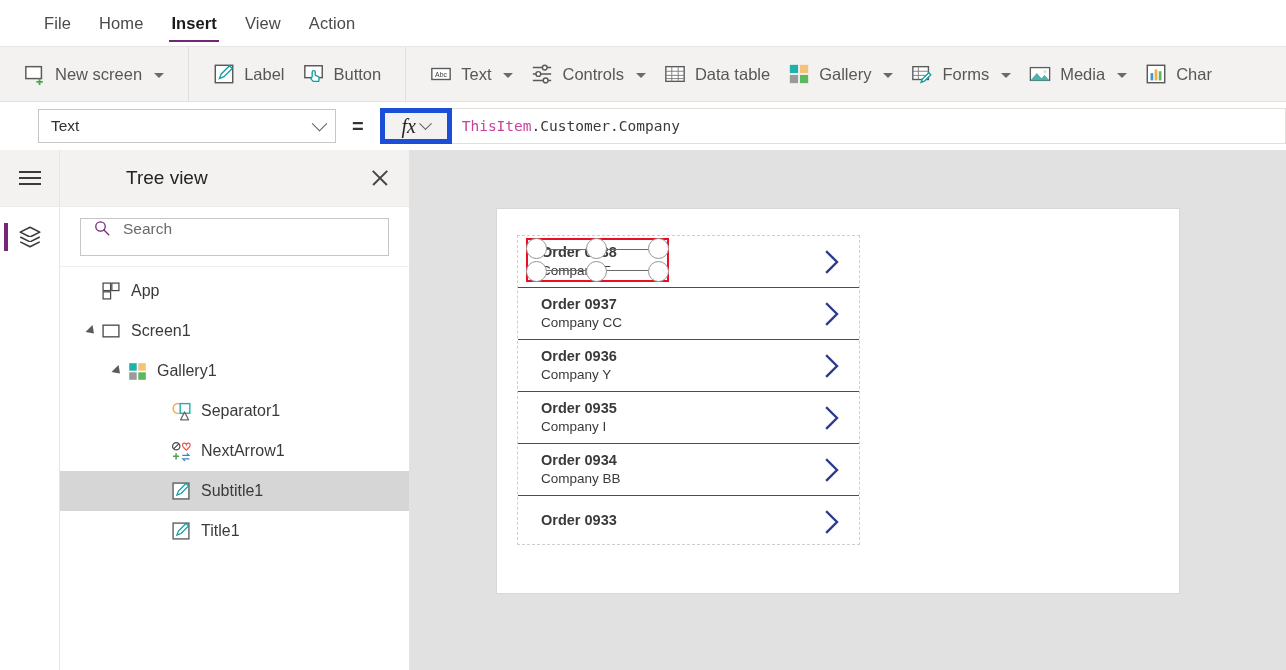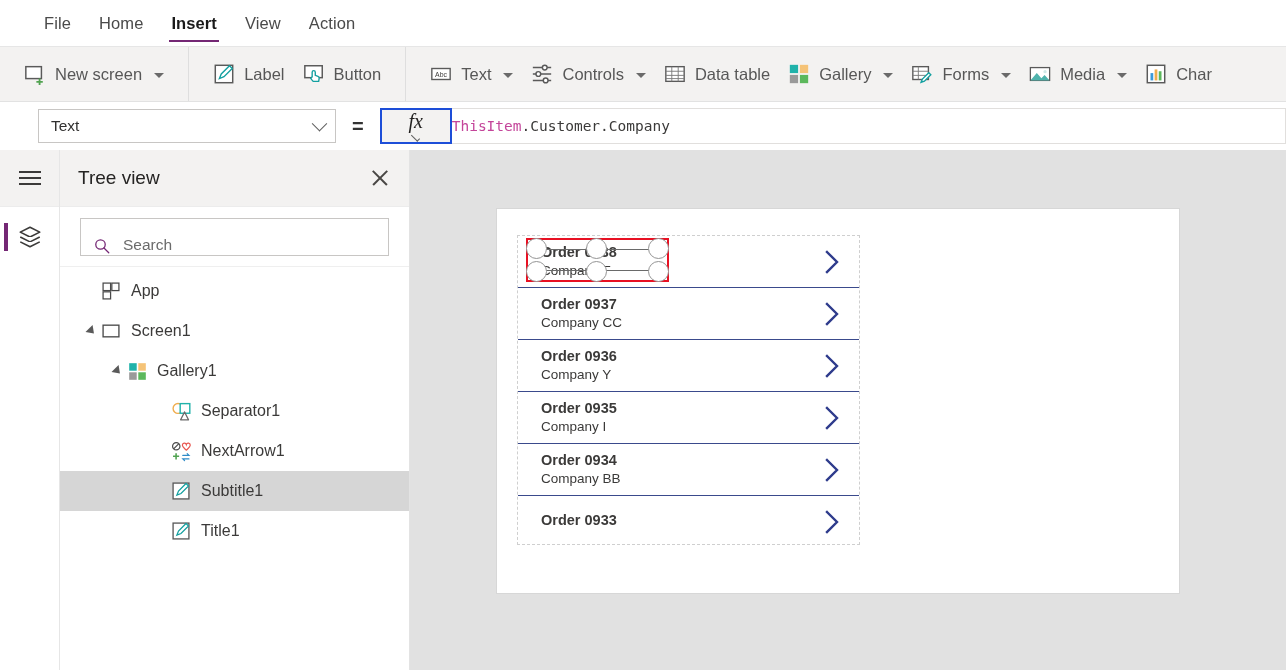--- a/index.html
+++ b/index.html
@@ -70,27 +70,27 @@
     display: flex; align-items: center; justify-content: space-between;
     padding: 0 10px 0 12px; cursor: pointer;
   }
   .prop-select span { font-size: 15.5px; color: #323130; }
   .chev-dn {
     width: 11px; height: 11px; border-right: 1.4px solid #5f5f5f;
     border-bottom: 1.4px solid #5f5f5f; transform: rotate(45deg) translate(-2px,-2px);
   }
   .eq-sign { margin: 0 16px; font-size: 20px; font-weight: bold; color: #333; }
   .fx-box {
-    width: 72px; height: 36px; background: #f3f2f1; border: 2px solid #1d4ed8;
-    display: flex; align-items: center; justify-content: space-between; gap: 5px; cursor: pointer; flex-direction: column;
+    width: 72px; height: 36px; background: #f3f2f1; border: 5px solid #1d4ed8;
+    display: flex; align-items: center; justify-content: center; gap: 5px; cursor: pointer;
   }
   .fx-txt { font-family: "Liberation Serif", serif; font-style: italic; font-size: 20px; color: #201f1e; }
   .formula-input {
     flex: 1; height: 36px; border: 1px solid #e1dfdd; border-left: none;
-    background: #fff; display: flex; align-items: center; 
+    background: #fff; display: flex; align-items: center; padding-left: 10px;
     font-family: "DejaVu Sans Mono", monospace; font-size: 14.5px;
     overflow: hidden; white-space: nowrap;
   }
   .tok-this { color: #c4459a; }
   .tok-rest { color: #3b3a39; }
 
   
   .rail {
     position: absolute; top: 150px; left: 0; width: 60px; height: 520px;
     background: #ffffff; border-right: 1px solid #e6e6e6;
@@ -117,30 +117,30 @@
   
   .tree-panel {
     position: absolute; top: 150px; left: 60px; width: 350px; height: 520px;
     background: #ffffff; border-right: 1px solid #e3e3e3;
   }
   .tree-head {
     height: 57px; background: #f3f2f1;
     display: flex; align-items: center; justify-content: space-between;
     padding: 0 18px 0 18px; border-bottom: 1px solid #ececec;
   }
-  .tree-title { font-size: 19px; color: #252423; }
+  .tree-title { font-size: 19px; color: #252423; margin-left: 48px; }
   .close-x { width: 22px; height: 22px; cursor: pointer; position: relative; }
   .close-x i { position: absolute; left: 1px; top: 10px; width: 20px; height: 1.5px; background: #484644; }
   .close-x i:nth-child(1) { transform: rotate(45deg); }
   .close-x i:nth-child(2) { transform: rotate(-45deg); }
 
   .search-wrap { height: 60px; display: flex; align-items: center; padding: 0 20px; background:#fff; border-bottom:1px solid #efefef;}
   .search-box {
     flex: 1; height: 38px; border: 1px solid #c8c6c4; background: #fff;
-    display: flex; align-items: flex-end; gap: 10px; padding: 0 12px; cursor: text;
+    display: flex; align-items: flex-start; gap: 10px; padding: 0 12px; cursor: text;
   }
   .search-box input {
     border: none; outline: none; flex: 1; font-size: 15.5px; color: #323130;
     font-family: "Liberation Sans", sans-serif; background: transparent;
   }
   .search-box input::placeholder { color: #6b6b6b; }
 
   .tree-list { padding-top: 4px; }
   .tree-row {
     display: flex; align-items: center; height: 40px; cursor: pointer;

